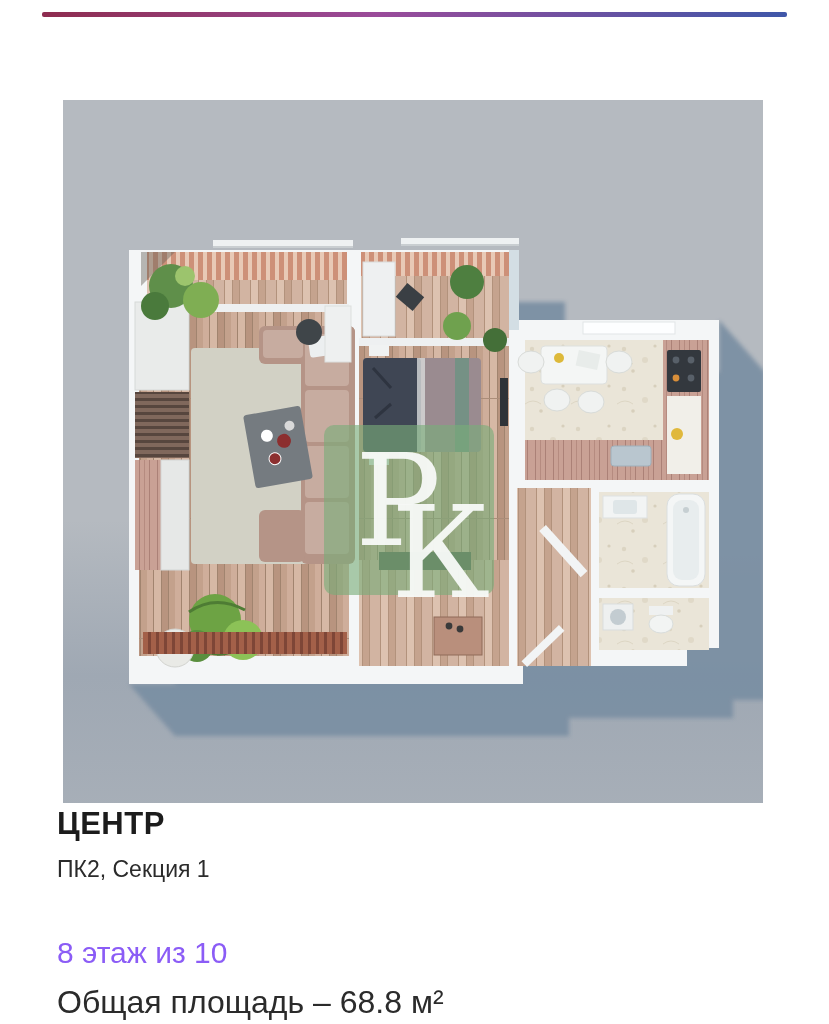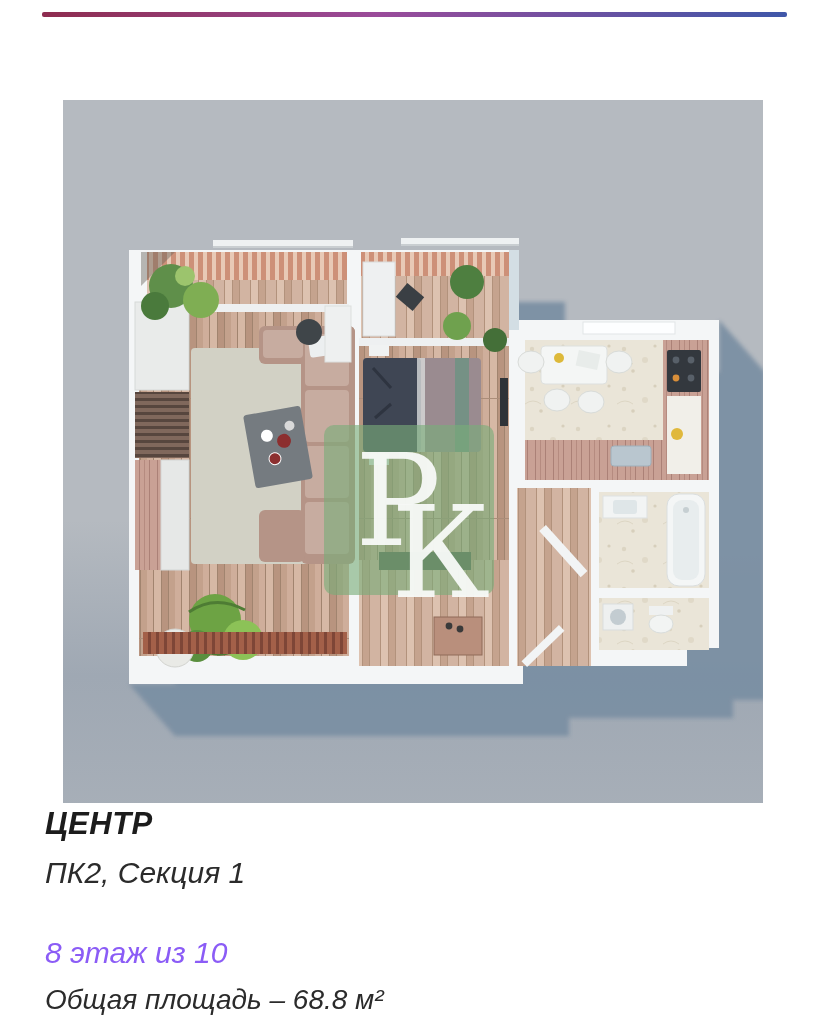--- a/index.html
+++ b/index.html
@@ -11,25 +11,25 @@
   .accent-bar{
     position:absolute;left:42px;top:12px;width:745px;height:5px;border-radius:2px;
     background:linear-gradient(90deg,var(--accent_left,#8e2c4f) 0%,var(--accent_mid,#9a4b9a) 45%,var(--accent_right,#3f57a9) 100%);
   }
   .photo{
     position:absolute;left:63px;top:100px;width:700px;height:703px;
     background:var(--plan_bg,#b5bac0);overflow:hidden;
   }
   .photo svg{display:block;width:100%;height:100%;}
   .info{position:absolute;left:45px;top:0;width:740px;color:var(--text,#222);}
-  .line{position:absolute;left:0;white-space:nowrap;font-style:italic;}
+  .line{position:absolute;left:12px;white-space:nowrap;}
   .t-title{top:806px;font-size:31px;font-weight:bold;letter-spacing:.5px;color:#1c1c1c;}
-  .t-sub{top:856px;font-size:30px;font-weight:400;color:#2b2b2b;}
+  .t-sub{top:856px;font-size:23px;font-weight:400;color:#2b2b2b;}
   .t-floor{top:936px;font-size:30px;font-weight:400;color:#8b5cf6;}
-  .t-area{top:984px;font-size:28px;font-weight:400;color:#2b2b2b;}
+  .t-area{top:984px;font-size:32px;font-weight:400;color:#2b2b2b;}
 </style>
 </head>
 <body>
 
 <div class="page">
 
   <div class="accent-bar"></div>
 
   <div class="photo">
     <svg viewBox="0 0 700 703" xmlns="http://www.w3.org/2000/svg">

